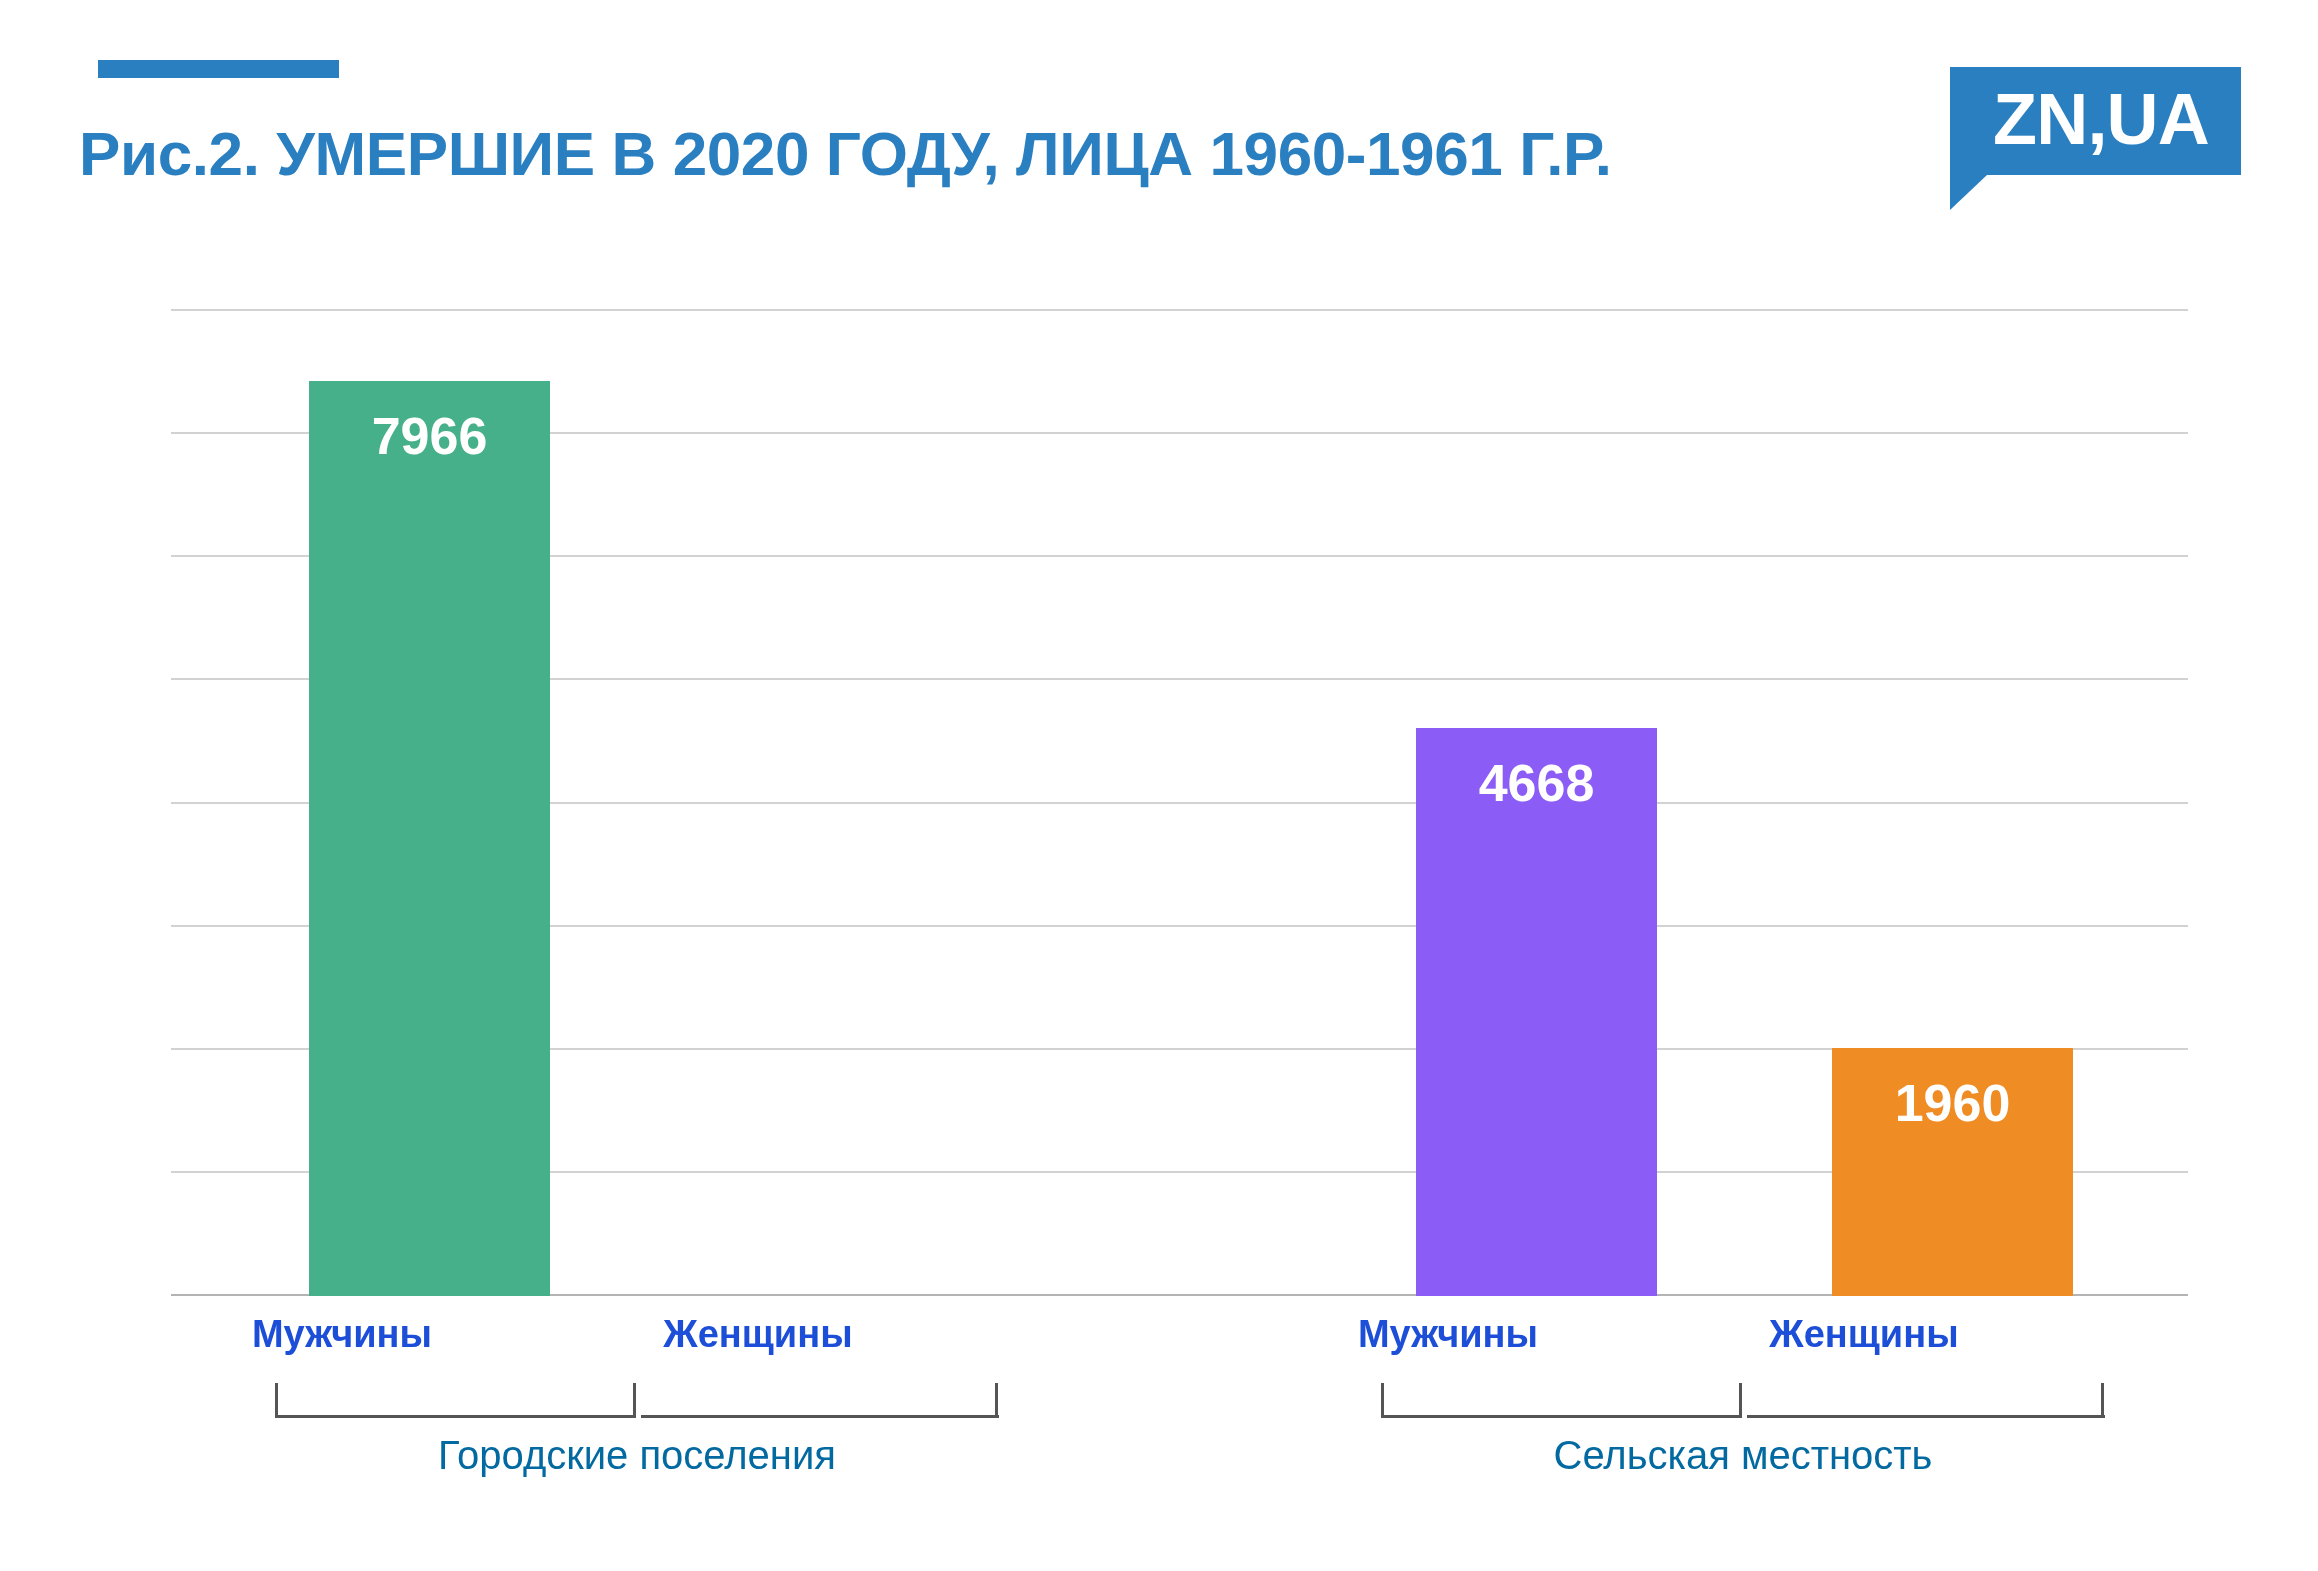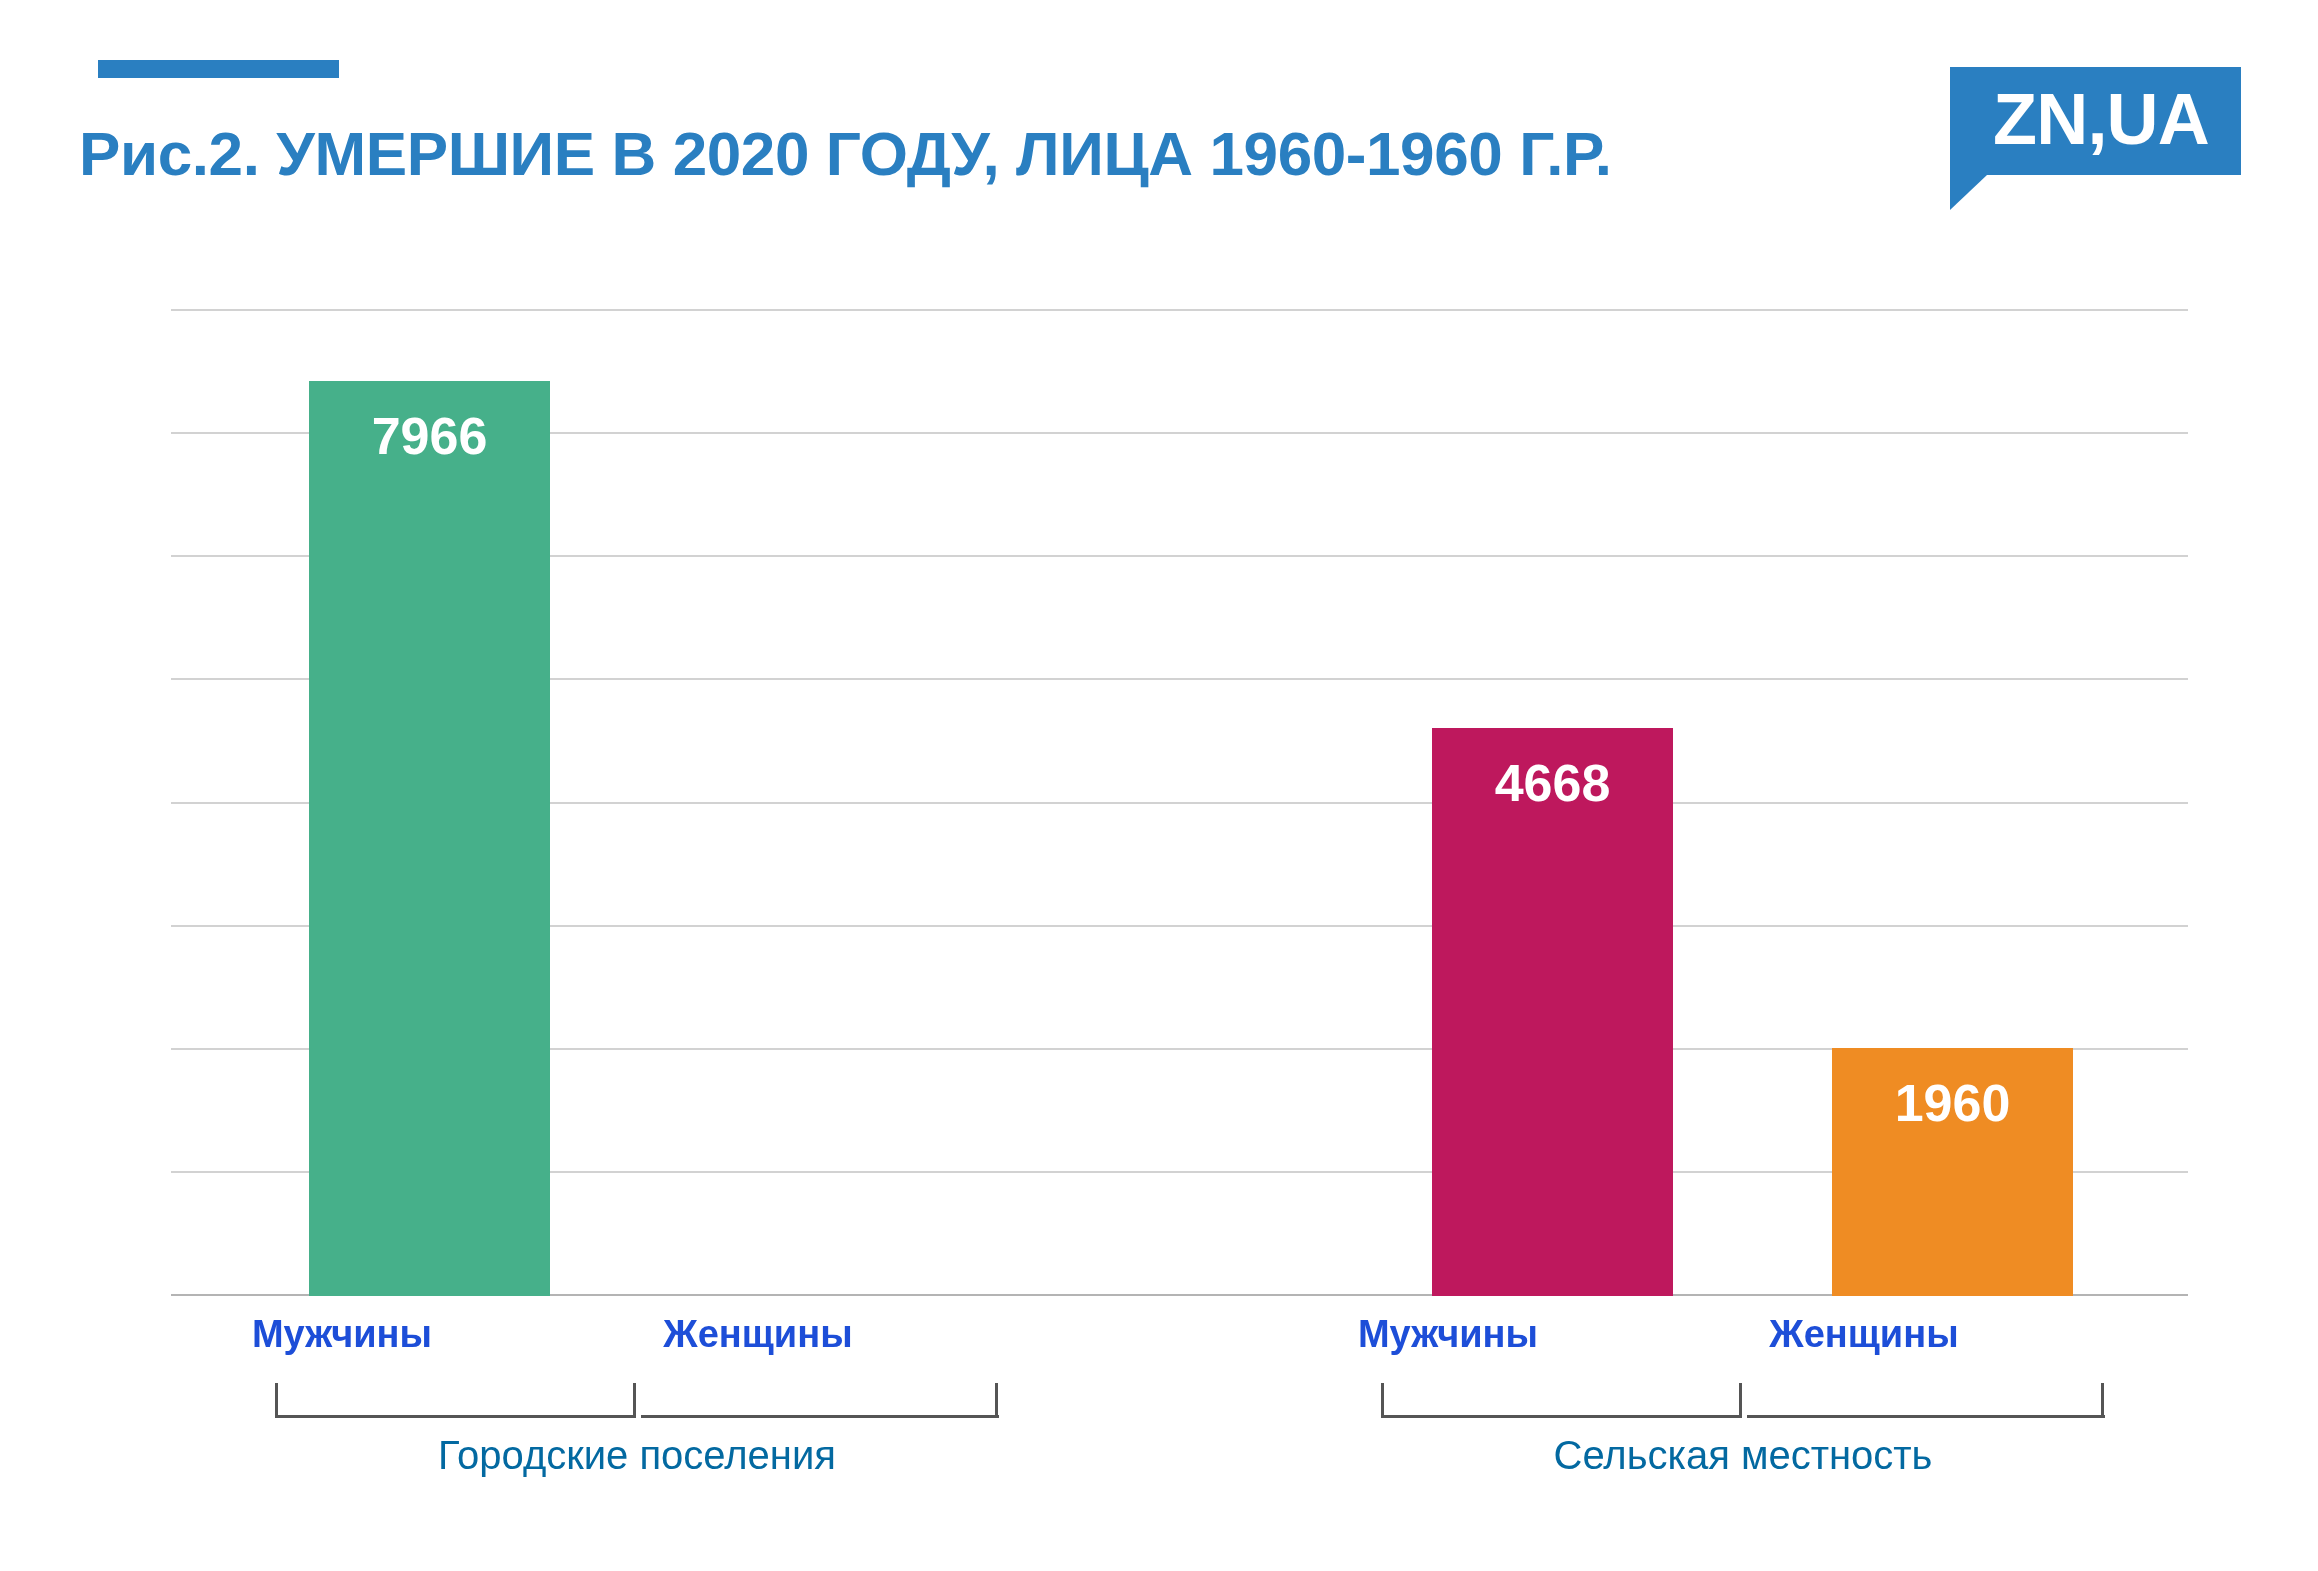--- a/index.html
+++ b/index.html
@@ -136,21 +136,21 @@
     font-size: 40px;
     color: #0369a1;
     text-align: center;
   }
 </style>
 </head>
 <body>
 
 <div class="header">
   <div class="accent-bar"></div>
-  <div class="title">Рис.2. УМЕРШИЕ В 2020 ГОДУ, ЛИЦА 1960-1960 Г.Р.</div>
+  <div class="title">Рис.2. УМЕРШИЕ В 2020 ГОДУ, ЛИЦА 1960-1961 Г.Р.</div>
   <div class="logo">
     <div class="logo-text">ZN,UA</div>
   </div>
   <div class="logo-tail"></div>
 </div>
 
 <div class="plot">
   <div class="gridline" style="top:0px;"></div>
   <div class="gridline" style="top:123px;"></div>
   <div class="gridline" style="top:246px;"></div>
@@ -159,21 +159,21 @@
   <div class="gridline" style="top:616px;"></div>
   <div class="gridline" style="top:739px;"></div>
   <div class="gridline" style="top:862px;"></div>
   <div class="axis-line"></div>
 
   <div class="bar" style="left:138px; width:241px; height:915px; background:#46b08a;margin-top:40px;">
     <div class="value">7966</div>
   </div>
 
 
-  <div class="bar" style="left:1245px; width:241px; height:568px; background:#be185d;margin-left:16px;">
+  <div class="bar" style="left:1245px; width:241px; height:568px; background:#8b5cf6;">
     <div class="value">4668</div>
   </div>
 
   <div class="bar" style="left:1661px; width:241px; height:248px; background:#ef8c23;">
     <div class="value">1960</div>
   </div>
 </div>
 
 <div class="cat-label" style="left:209px; width:266px;">Мужчины</div>
 <div class="cat-label" style="left:625px; width:266px;">Женщины</div>

